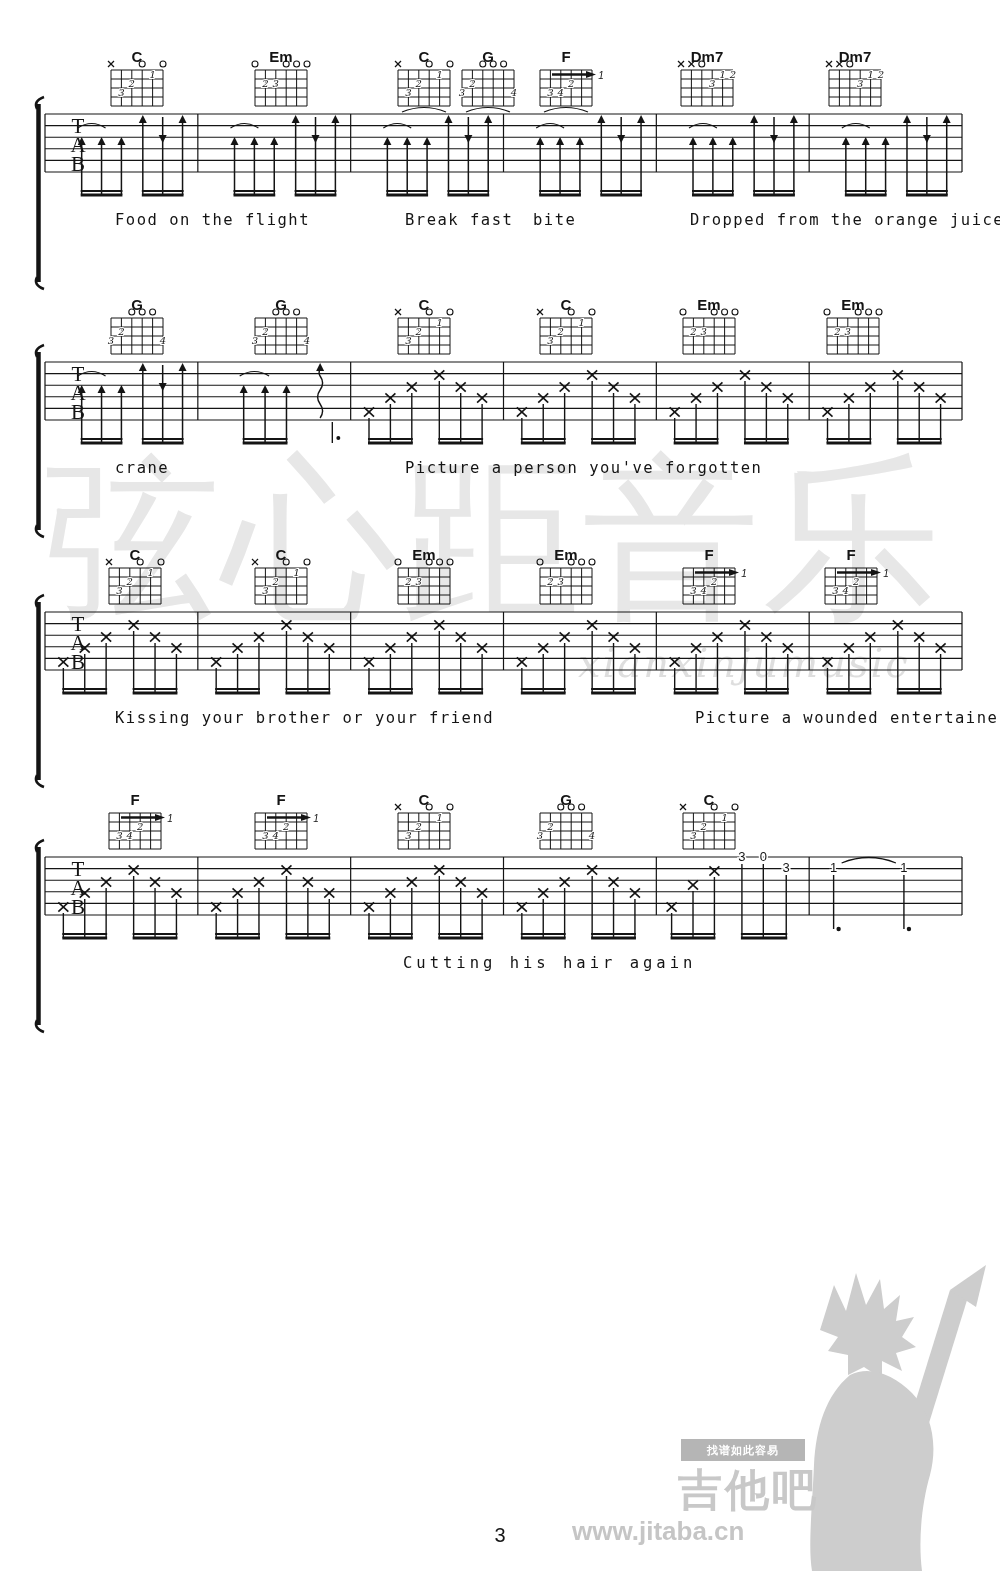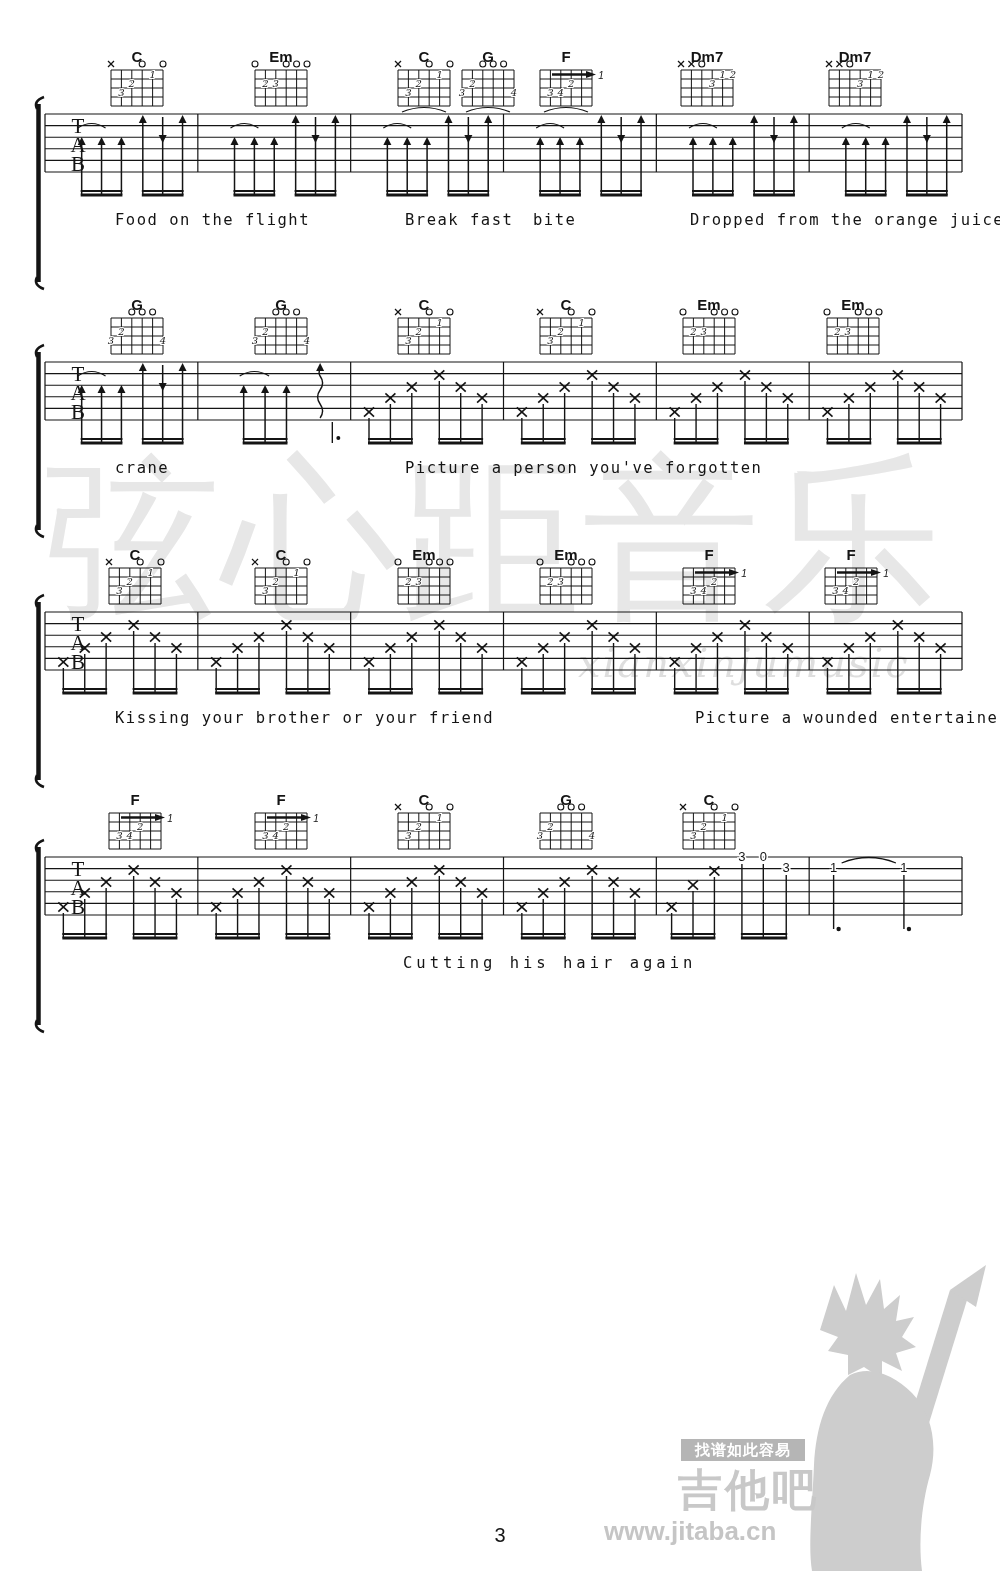--- a/index.html
+++ b/index.html
@@ -6,25 +6,25 @@
   .page{position:relative;width:1000px;height:1571px;background:#ffffff;overflow:hidden;
         font-family:"Liberation Sans",sans-serif;}
   .wm-main{position:absolute;left:42px;top:452px;width:920px;font-size:178px;line-height:1;
            color:#e7e7e7;font-family:Liberation Serif, serif;letter-spacing:2px;white-space:nowrap;
            z-index:0;user-select:none;}
   .wm-sub{position:absolute;left:578px;top:640px;font-size:40px;color:#dedede;
           font-family:"DejaVu Serif",serif;font-style:italic;letter-spacing:2px;z-index:0;}
   #score-svg{position:absolute;left:0;top:0;z-index:2;}
   .guitarist{position:absolute;left:790px;top:1255px;z-index:1;}
   .band{position:absolute;left:681px;top:1439px;width:124px;height:22px;line-height:22px;
-        background:#b5b5b5;color:#ffffff;font-size:15px;font-weight:bold;text-align:center;
+        background:#b5b5b5;color:#ffffff;font-size:11px;font-weight:bold;text-align:center;
         letter-spacing:1px;z-index:3;}
   .site-name{position:absolute;left:659px;top:1461px;font-size:44px;font-weight:bold;
              color:#c8c8c8;letter-spacing:3px;z-index:3;margin-left:19px;}
-  .site-url{position:absolute;left:604px;top:1516px;font-size:26px;font-weight:bold;
+  .site-url{position:absolute;left:572px;top:1516px;font-size:26px;font-weight:bold;
             color:#c5c5c5;letter-spacing:0px;z-index:3;}
   .page-num{position:absolute;left:485px;top:1524px;width:30px;text-align:center;
             font-size:20px;color:#161616;z-index:3;}
 </style>
 </head>
 <body>
 
 <div class="page">
 
   <div class="wm-main">弦心距音乐</div>

